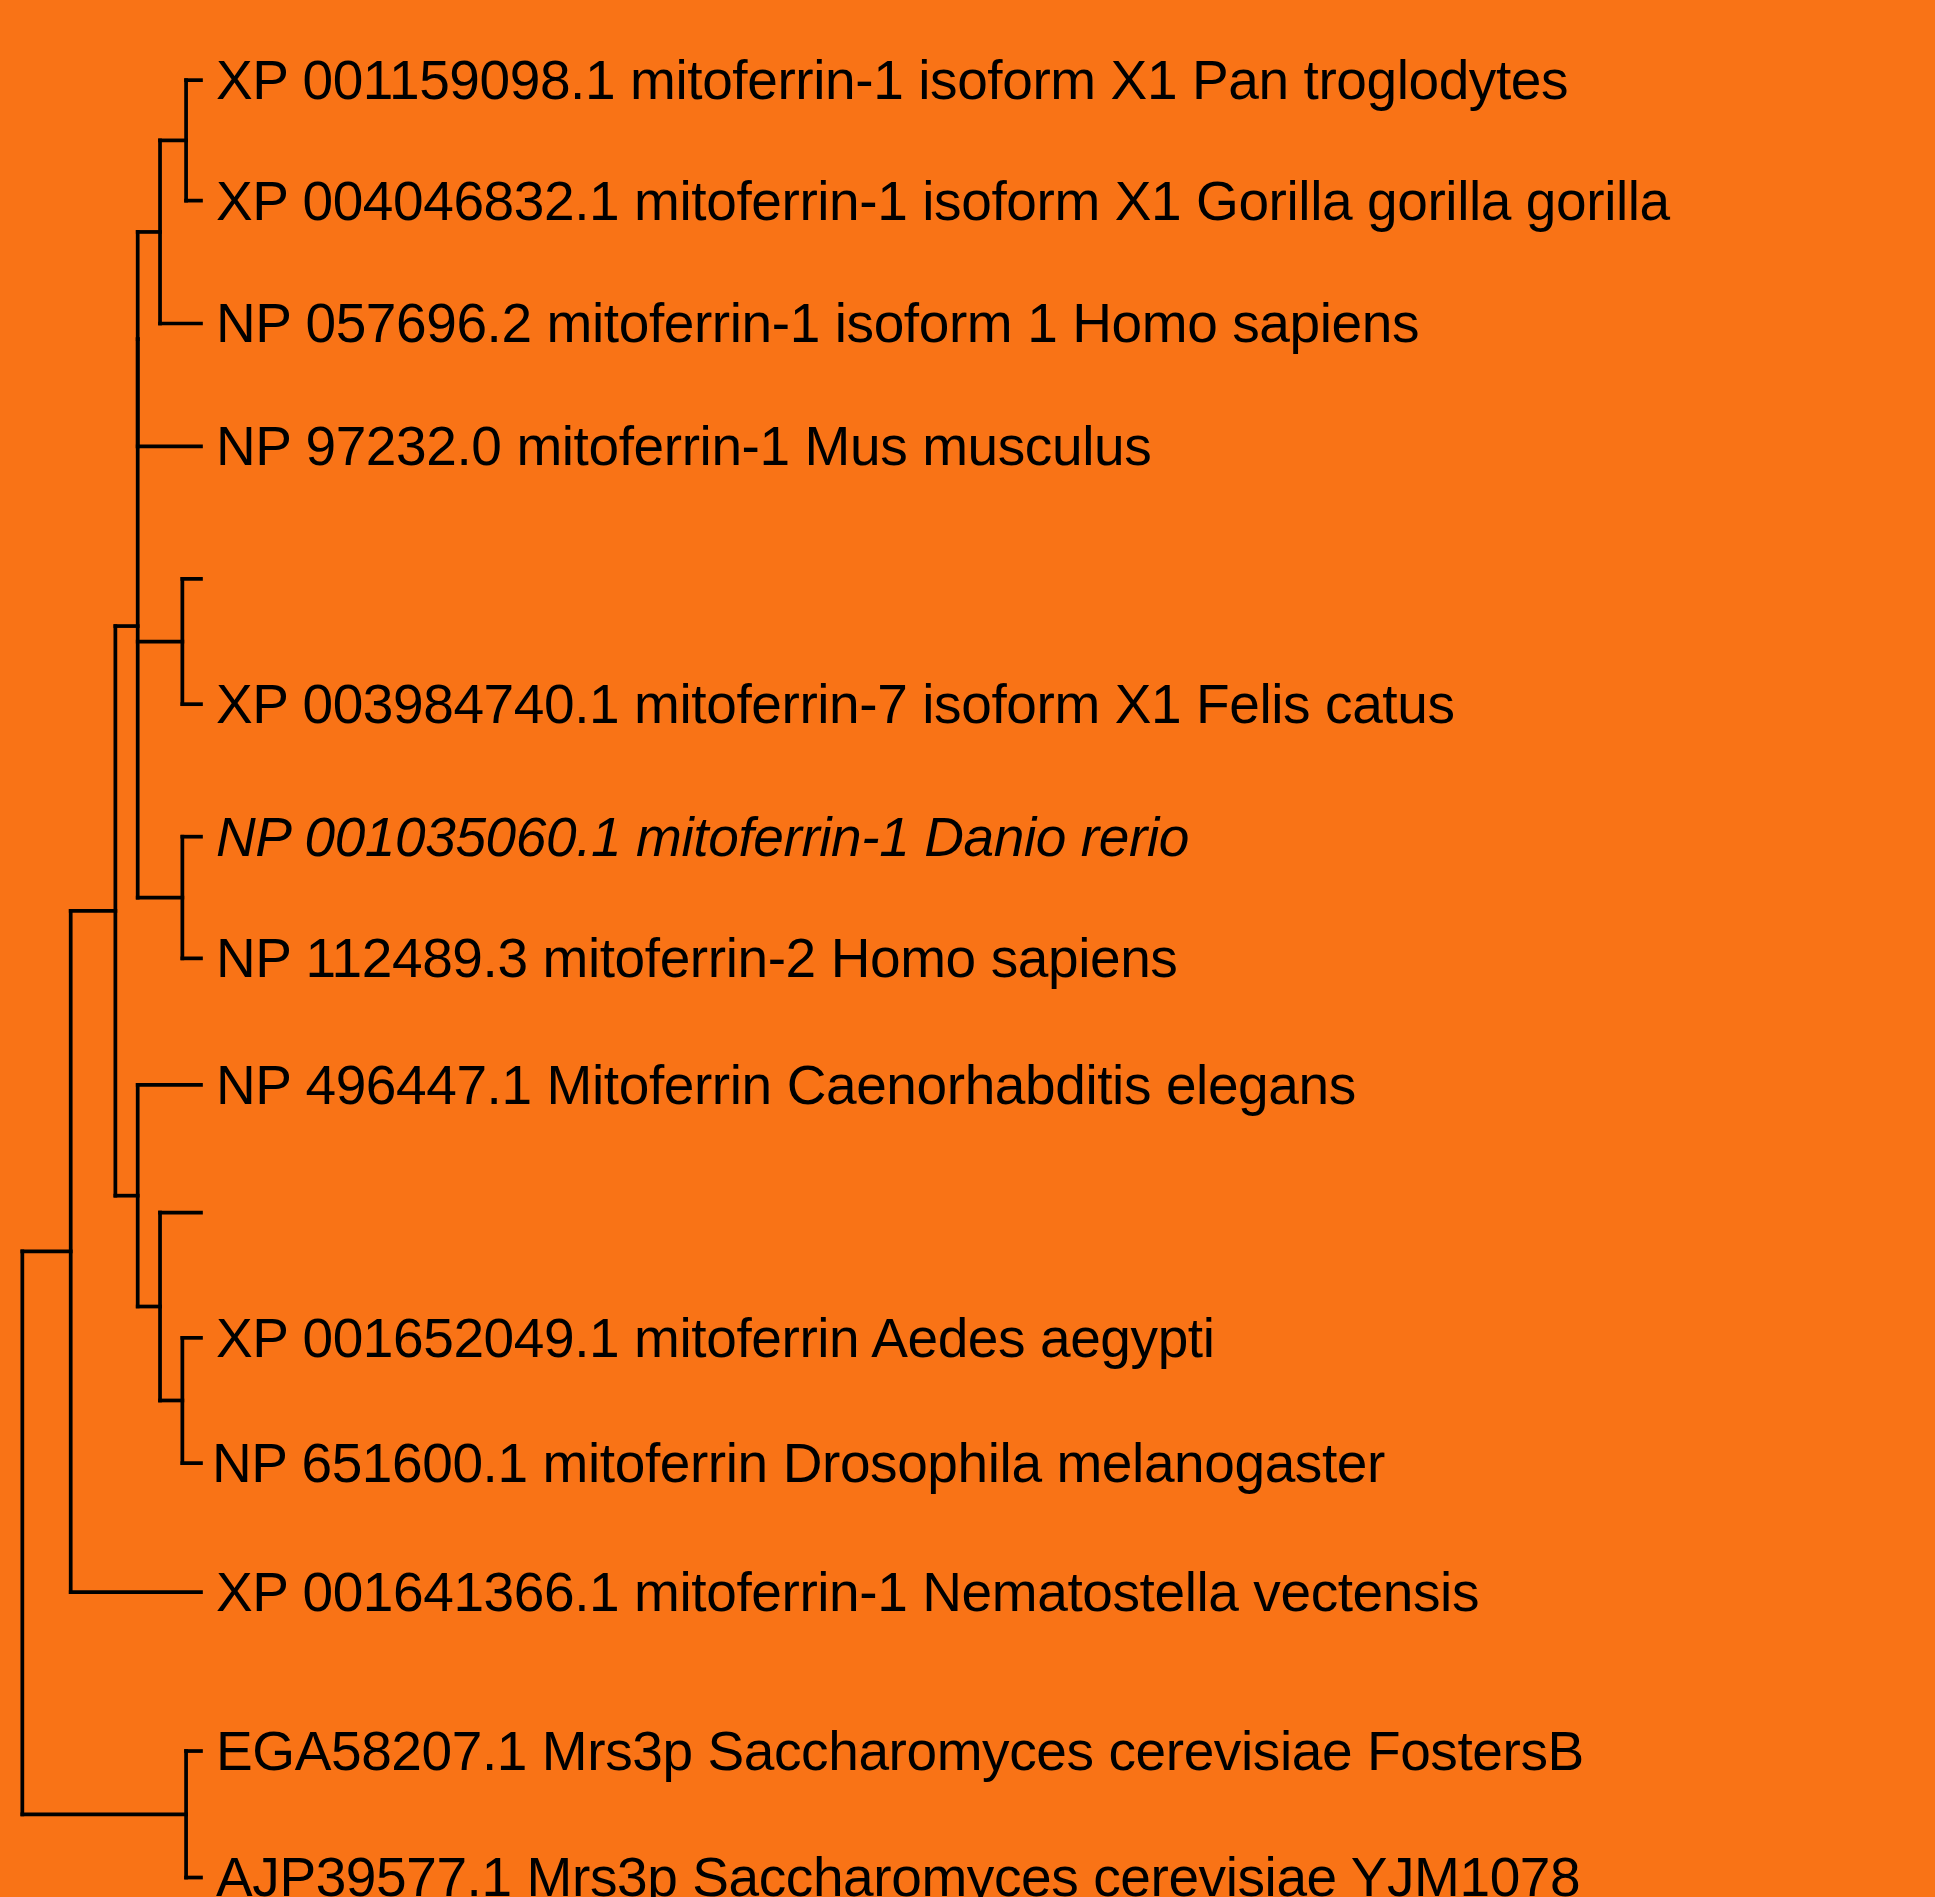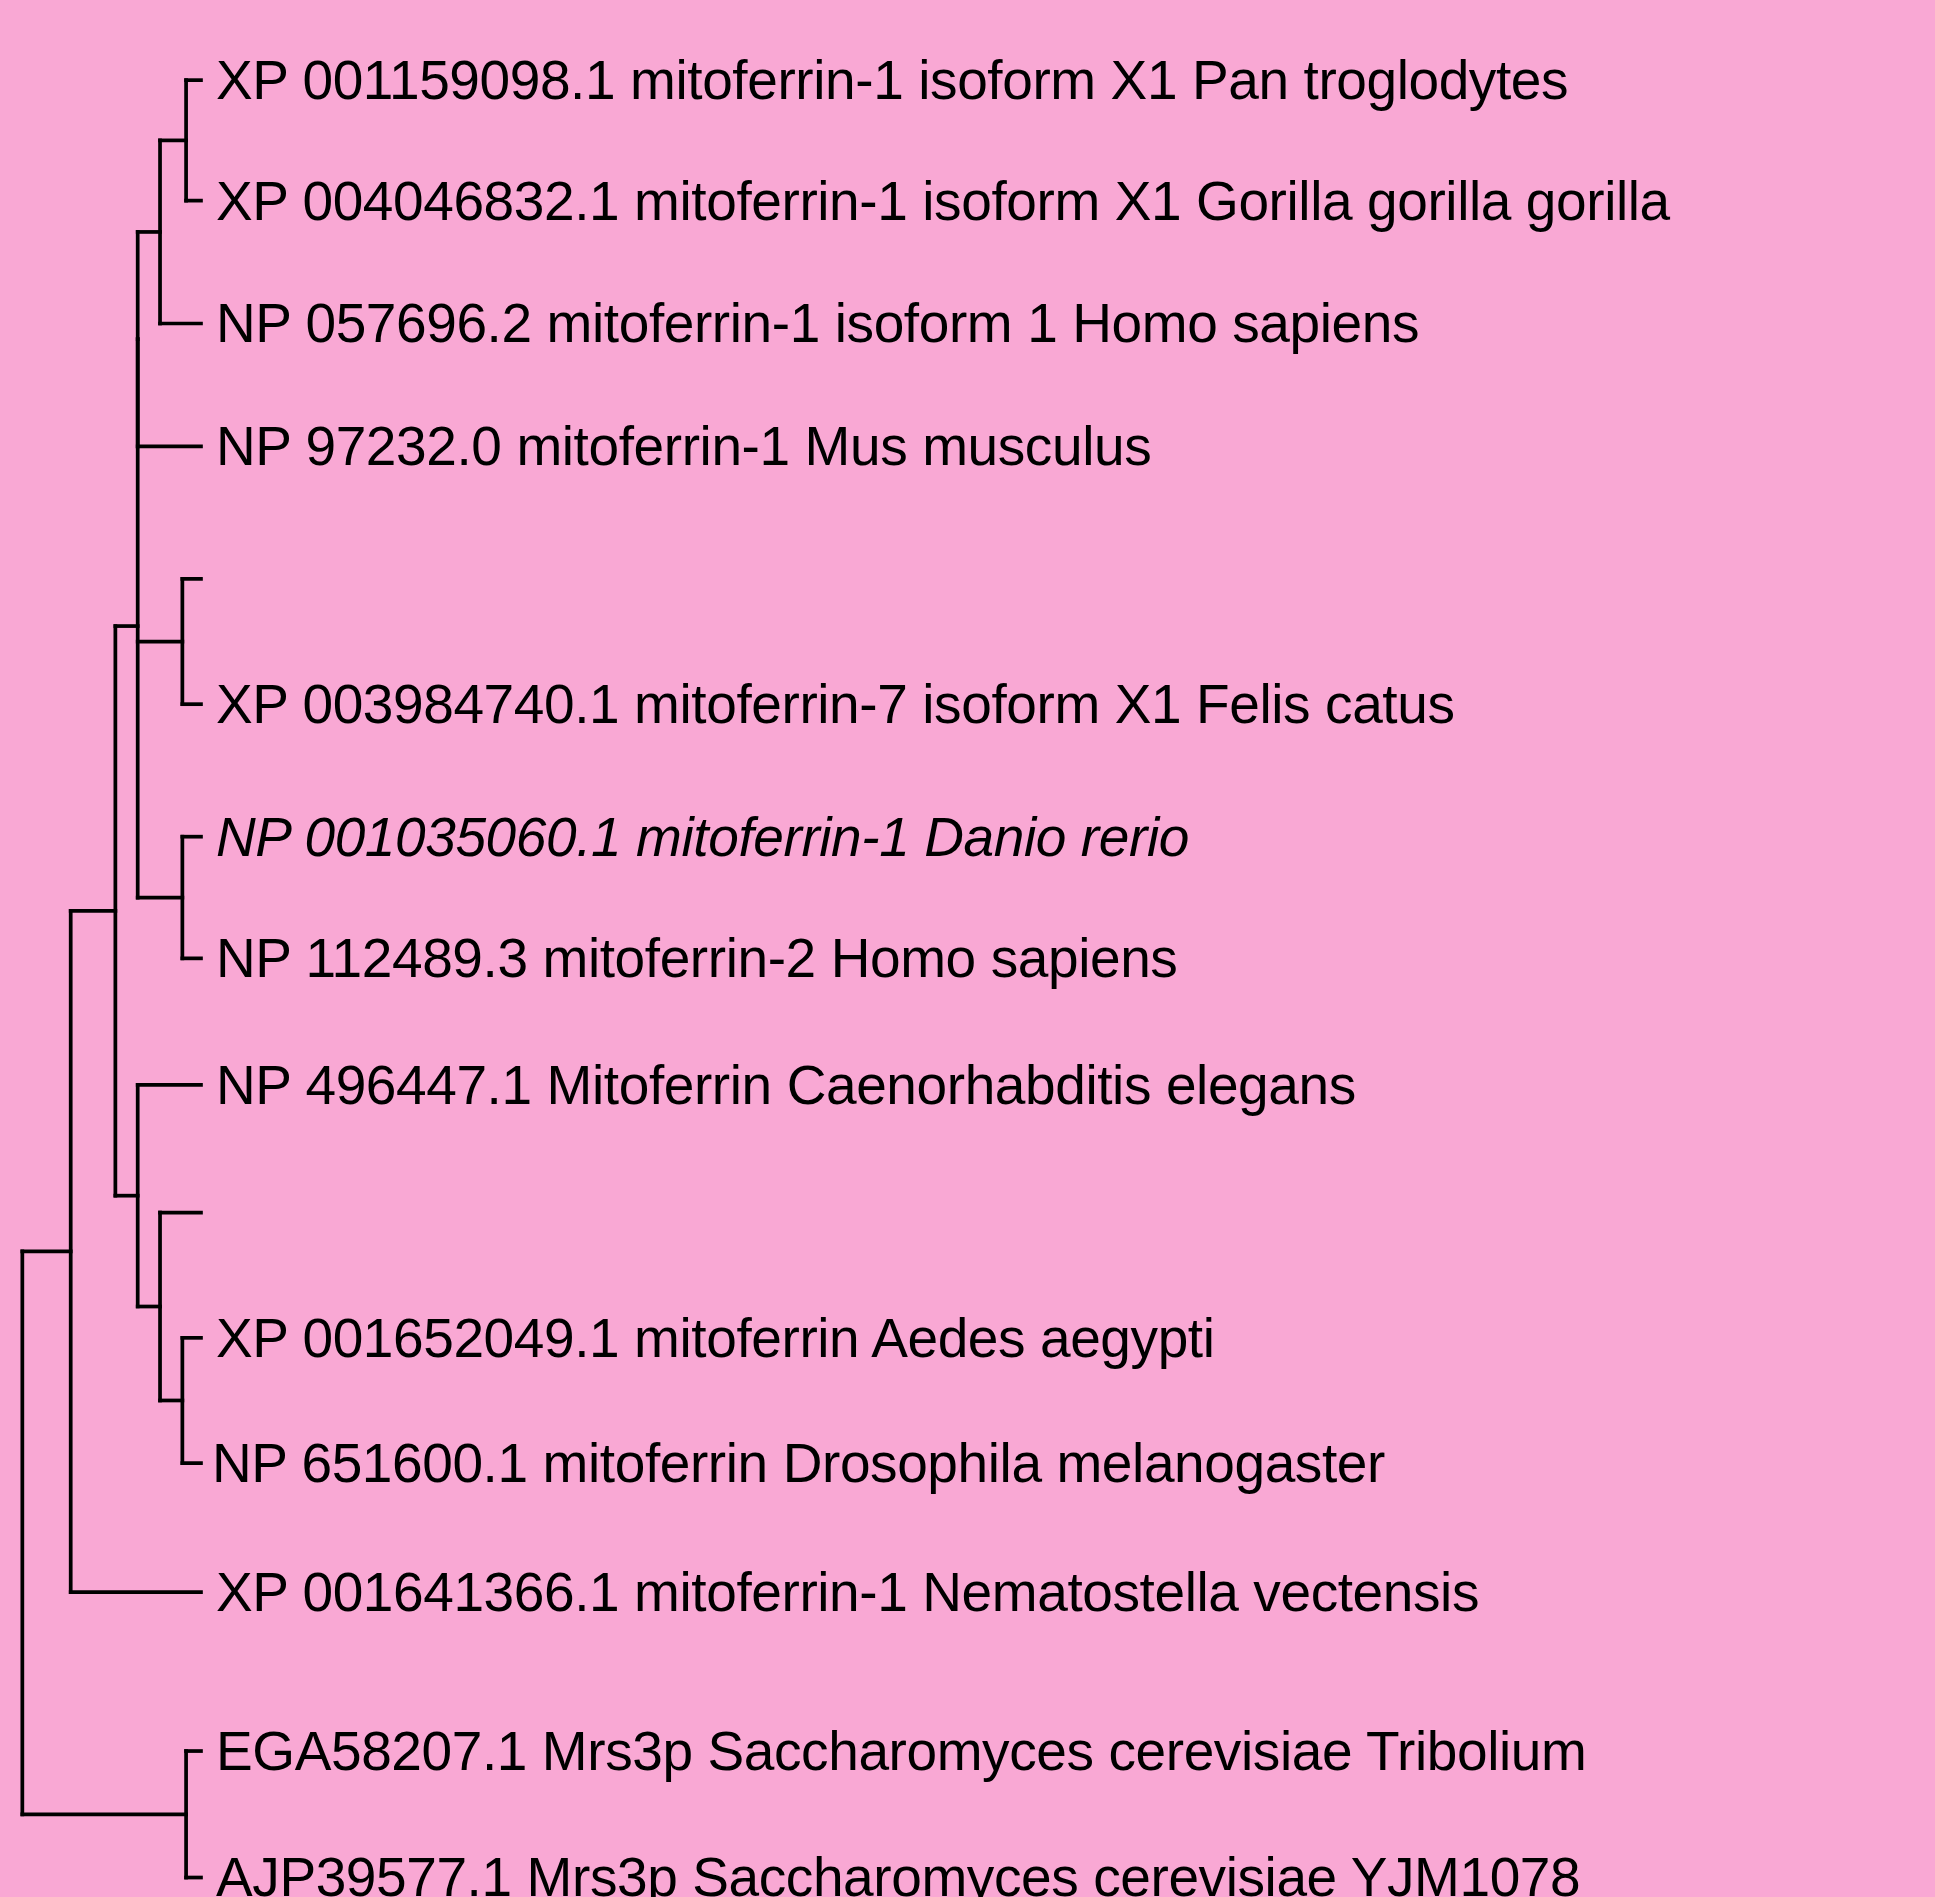--- a/index.html
+++ b/index.html
@@ -5,21 +5,21 @@
 <style>
   html, body {
     margin: 0;
     padding: 0;
     background: #ffffff;
   }
   #page {
     position: relative;
     width: 1936px;
     height: 1898px;
-    background: #f9a8d4;
+    background: #f97316;
     overflow: hidden;
     font-family: "Liberation Sans", sans-serif;
   }
   #tree-svg {
     position: absolute;
     left: 0;
     top: 0;
     width: 1936px;
     height: 1898px;
   }
@@ -94,18 +94,18 @@
       <div class="taxon-label" style="left: 216px; top: 201px; text-align: center;">XP 004046832.1 mitoferrin-1 isoform X1 Gorilla gorilla gorilla</div>
       <div class="taxon-label" style="left: 216px; top: 323px;">NP 057696.2 mitoferrin-1 isoform 1 Homo sapiens</div>
       <div class="taxon-label" style="left: 216px; top: 446px;">NP 97232.0 mitoferrin-1 Mus musculus</div>
       <div class="taxon-label" style="left: 216px; top: 704px;">XP 003984740.1 mitoferrin-7 isoform X1 Felis catus</div>
       <div class="taxon-label" style="left: 216px; top: 837px; font-style: italic;">NP 001035060.1 mitoferrin-1 Danio rerio</div>
       <div class="taxon-label" style="left: 216px; top: 958px;">NP 112489.3 mitoferrin-2 Homo sapiens</div>
       <div class="taxon-label" style="left: 216px; top: 1085px;">NP 496447.1 Mitoferrin Caenorhabditis elegans</div>
       <div class="taxon-label" style="left: 216px; top: 1338px;">XP 001652049.1 mitoferrin Aedes aegypti</div>
       <div class="taxon-label" style="left: 212px; top: 1463px;">NP 651600.1 mitoferrin Drosophila melanogaster</div>
       <div class="taxon-label" style="left: 216px; top: 1592px;">XP 001641366.1 mitoferrin-1 Nematostella vectensis</div>
-      <div class="taxon-label" style="left: 216px; top: 1751px;">EGA58207.1 Mrs3p Saccharomyces cerevisiae Tribolium</div>
+      <div class="taxon-label" style="left: 216px; top: 1751px;">EGA58207.1 Mrs3p Saccharomyces cerevisiae FostersB</div>
       <div class="taxon-label" style="left: 216px; top: 1877px;">AJP39577.1 Mrs3p Saccharomyces cerevisiae YJM1078</div>
     </div>
 
 </div>
 
 
 </body></html>

